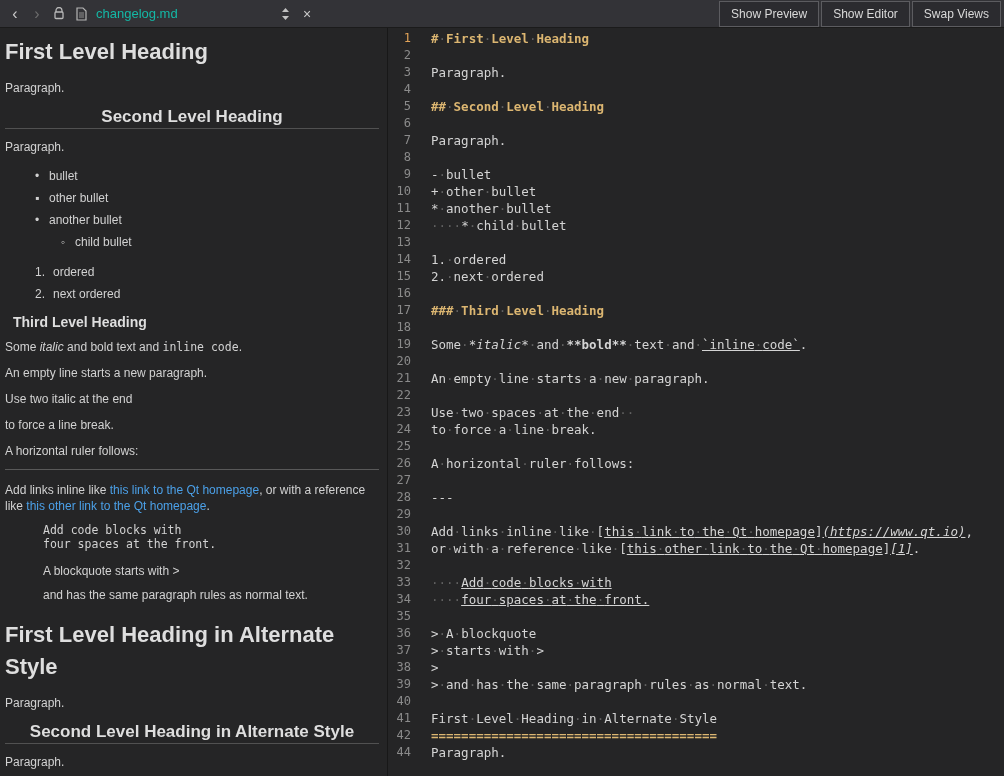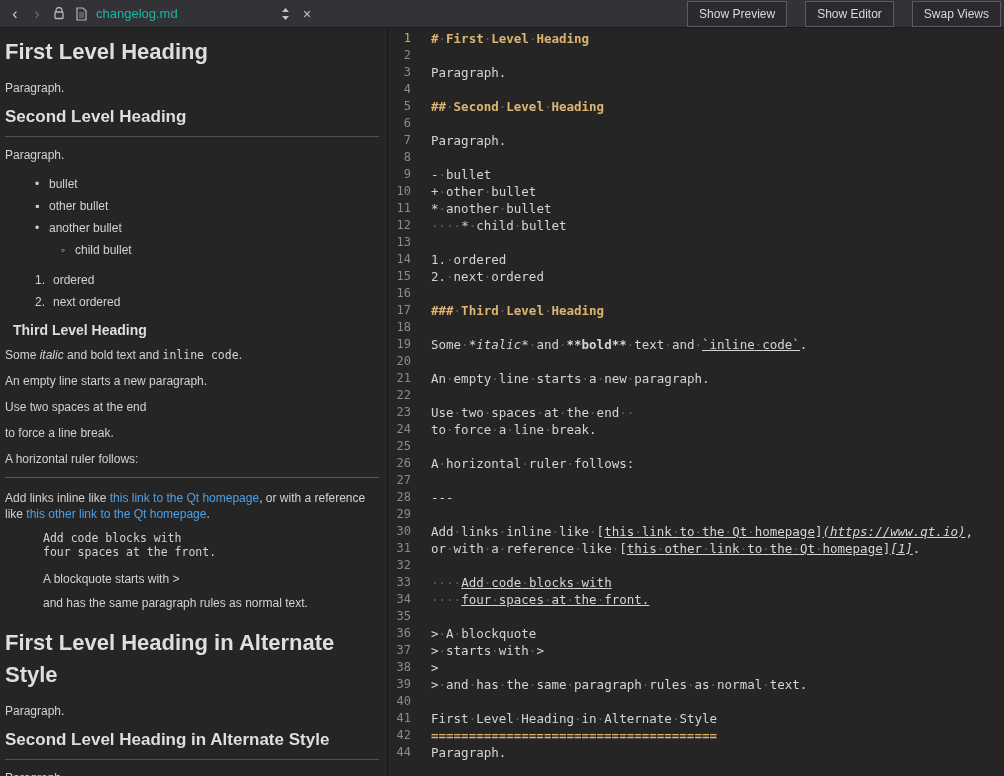--- a/index.html
+++ b/index.html
@@ -10,34 +10,34 @@
   
   .toolbar { height:28px; flex:none; background:#333337; border-bottom:1px solid #1b1b1b;
              display:flex; align-items:center; justify-content:space-between; }
   .tb-left { display:flex; align-items:center; height:100%; padding-left:4px; }
   .tb-icon { color:#c9c9c9; font-size:16px; width:22px; height:100%; display:flex;
              align-items:center; justify-content:center; cursor:default; }
   .tb-icon.dim { color:#6c6c6c; }
   .tb-icon svg { display:block; }
   .tb-filename { color:#14b8a6; font-size:13px; margin:0 8px 0 4px; width:170px; }
   .tb-close { font-size:14px; }
-  .tb-right { display:flex; align-items:center; height:100%; padding-right:3px; gap:18px; }
+  .tb-right { display:flex; align-items:center; height:100%; padding-right:3px; gap:2px; }
   .tb-btn { height:26px; background:#2b2b2f; color:#d9d9d9; font-size:12px;
             font-family:"Liberation Sans", sans-serif; border:1px solid #5c5c60;
             padding:0 11px; cursor:pointer; }
 
   
   .main { flex:1; display:flex; min-height:0;border-radius:32px; }
 
   
   .preview { width:387px; flex:none; background:#252526; color:#d2d2d2;
              padding:6px 8px 0 5px; overflow:hidden; }
   .pv-h1 { font-size:22px; font-weight:bold; line-height:32px; margin:2px 0 12px; color:#dedede; }
   .pv-h2 { font-size:17px; font-weight:bold; line-height:22px; margin:8px 0 10px;
-           padding-bottom:8px; border-bottom:1px solid #515151; color:#dedede; }
+           border-bottom:1px solid #515151; color:#dedede;text-align:center; }
   .pv-h3 { font-size:14px; font-weight:bold; line-height:18px; margin:8px 8px 8px; color:#dedede; }
   .pv-p  { font-size:12px; line-height:16px; margin:0 0 10px; color:#d2d2d2; }
   .pv-i { font-style:italic; }
   .pv-b { font-weight:normal; }
   .pv-mono { font-family:"DejaVu Sans Mono", monospace; font-size:11.5px; }
   .pv-link { color:#4ba0e8; cursor:pointer; }
   .pv-hr { height:1px; background:#595959; margin:4px 0 12px; }
   .pv-list { margin:0 0 8px; }
   .pv-li { font-size:12px; line-height:22px; display:flex; }
   .ind1 { padding-left:30px; } .ind2 { padding-left:56px; }
@@ -129,21 +129,21 @@
             <span>ordered</span>
           </div>
           <div class="pv-li ind1">
             <span class="omarker">2.</span>
             <span>next ordered</span>
           </div>
         </div>
         <div class="pv-h3">Third Level Heading</div>
         <div class="pv-p"><span>Some </span><span class="pv-i">italic</span><span> and </span><span class="pv-b">bold</span><span> text and </span><span class="pv-mono">inline code</span><span>.</span></div>
         <div class="pv-p">An empty line starts a new paragraph.</div>
-        <div class="pv-p">Use two spaces at the end</div>
+        <div class="pv-p">Use two italic at the end</div>
         <div class="pv-p">to force a line break.</div>
         <div class="pv-p">A horizontal ruler follows:</div>
         <div class="pv-hr"></div>
         <div class="pv-p"><span>Add links inline like </span><span class="pv-link">this link to the Qt homepage</span><span>, or with a reference like </span><span class="pv-link">this other link to the Qt homepage</span><span>.</span></div>
         <div class="pv-code"><div>Add code blocks with</div><div>four spaces at the front.</div></div>
         <div class="pv-quote">
           <div class="pv-p">A blockquote starts with &gt;</div>
           <div class="pv-p">and has the same paragraph rules as normal text.</div>
         </div>
         <div class="pv-h1">First Level Heading in Alternate Style</div>

